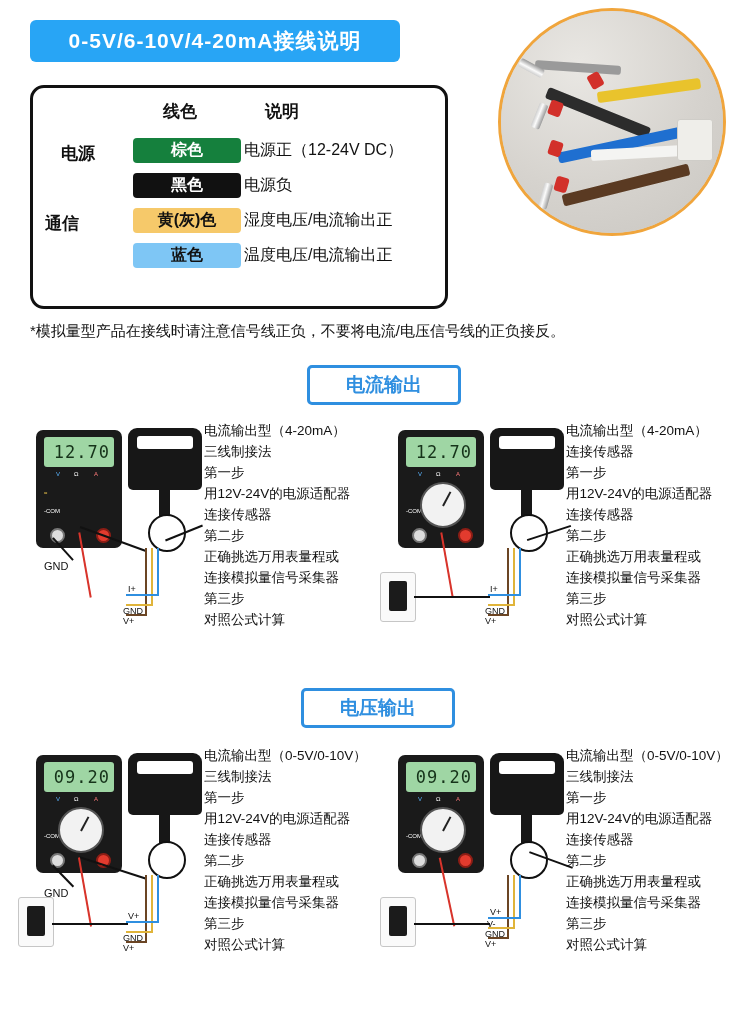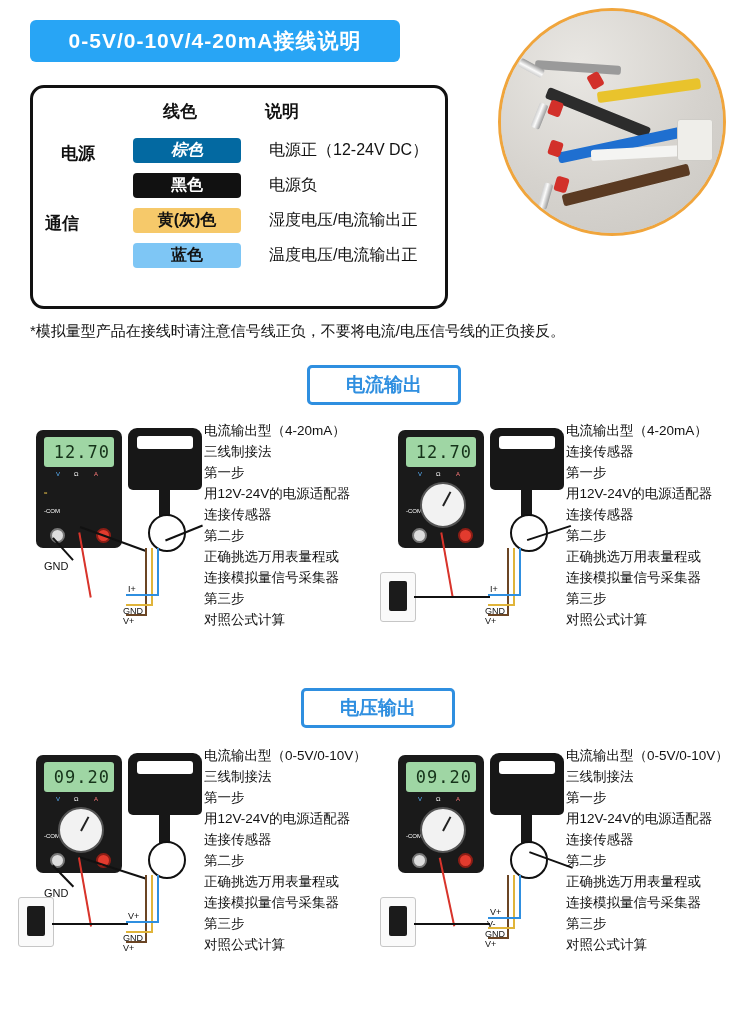--- a/index.html
+++ b/index.html
@@ -39,21 +39,21 @@
     background:#fff;border:3px solid #111;border-radius:14px;
   }
   .legend-hdr{position:absolute;font-size:17px;font-weight:bold;color:#111;margin-left:20px;}
   .legend-row{position:absolute;display:flex;align-items:center;}
   .cat{position:absolute;font-size:17px;font-weight:bold;}
   .chip{
     width:108px;height:25px;border-radius:4px;
     display:flex;align-items:center;justify-content:center;
     font-size:16px;font-weight:bold;
   }
-  .desc{margin-left:28px;font-size:16px;color:#111;white-space:nowrap;}
+  .desc{margin-left:3px;font-size:16px;color:#111;white-space:nowrap;}
 
   .note{
     left:30px;top:322px;width:700px;font-size:15px;color:#111;
   }
 
   
   .sec-banner{
     width:148px;height:34px;background:#fff;
     border:3px solid #2f8fe0;border-radius:5px;
     display:flex;align-items:center;justify-content:center;
@@ -87,21 +87,21 @@
   
   .steps{position:absolute;font-size:13.5px;line-height:21px;color:#111;white-space:nowrap;}
   .wlbl{position:absolute;font-size:9px;color:#111;}
 
   .ln{position:absolute;}
 </style>
 </head>
 <body>
 
 <div class="abs title-banner">
-  <span>0-5V/0-10V/4-20mA接线说明</span>
+  <span>0-5V/6-10V/4-20mA接线说明</span>
 </div>
 
 <div class="abs photo">
   <div class="photo-inner"></div>
 
   <div class="wire" style="left:34px;top:52px;width:86px;height:9px;background:#9a9a9a;transform:rotate(4deg);"></div>
   <div class="ferrule" style="left:26px;top:44px;transform:rotate(-62deg);"></div>
 
   <div class="wire" style="left:96px;top:74px;width:104px;height:11px;background:#e9c32c;transform:rotate(-8deg);"></div>
   <div class="redcap" style="left:88px;top:62px;transform:rotate(-30deg);"></div>
@@ -123,21 +123,21 @@
 </div>
 
 <div class="abs legend-box">
   <div class="legend-hdr" style="left:110px;top:12px;">线色</div>
   <div class="legend-hdr" style="left:212px;top:12px;">说明</div>
 
   <div class="cat" style="left:28px;top:54px;">电源</div>
   <div class="cat" style="left:12px;top:124px;">通信</div>
 
   <div class="legend-row" style="left:100px;top:50px;">
-    <div class="chip" style="background:#0369a1;color:#ffffff;font-style:italic;">棕色</div>
+    <div class="chip" style="background:#15803d;color:#ffffff;">棕色</div>
     <div class="desc">电源正（12-24V DC）</div>
   </div>
 
   <div class="legend-row" style="left:100px;top:85px;">
     <div class="chip" style="background:#111111;color:#ffffff;">黑色</div>
     <div class="desc">电源负</div>
   </div>
 
   <div class="legend-row" style="left:100px;top:155px;">
     <div class="chip" style="background:#7ec6f5;color:#111111;">蓝色</div>

